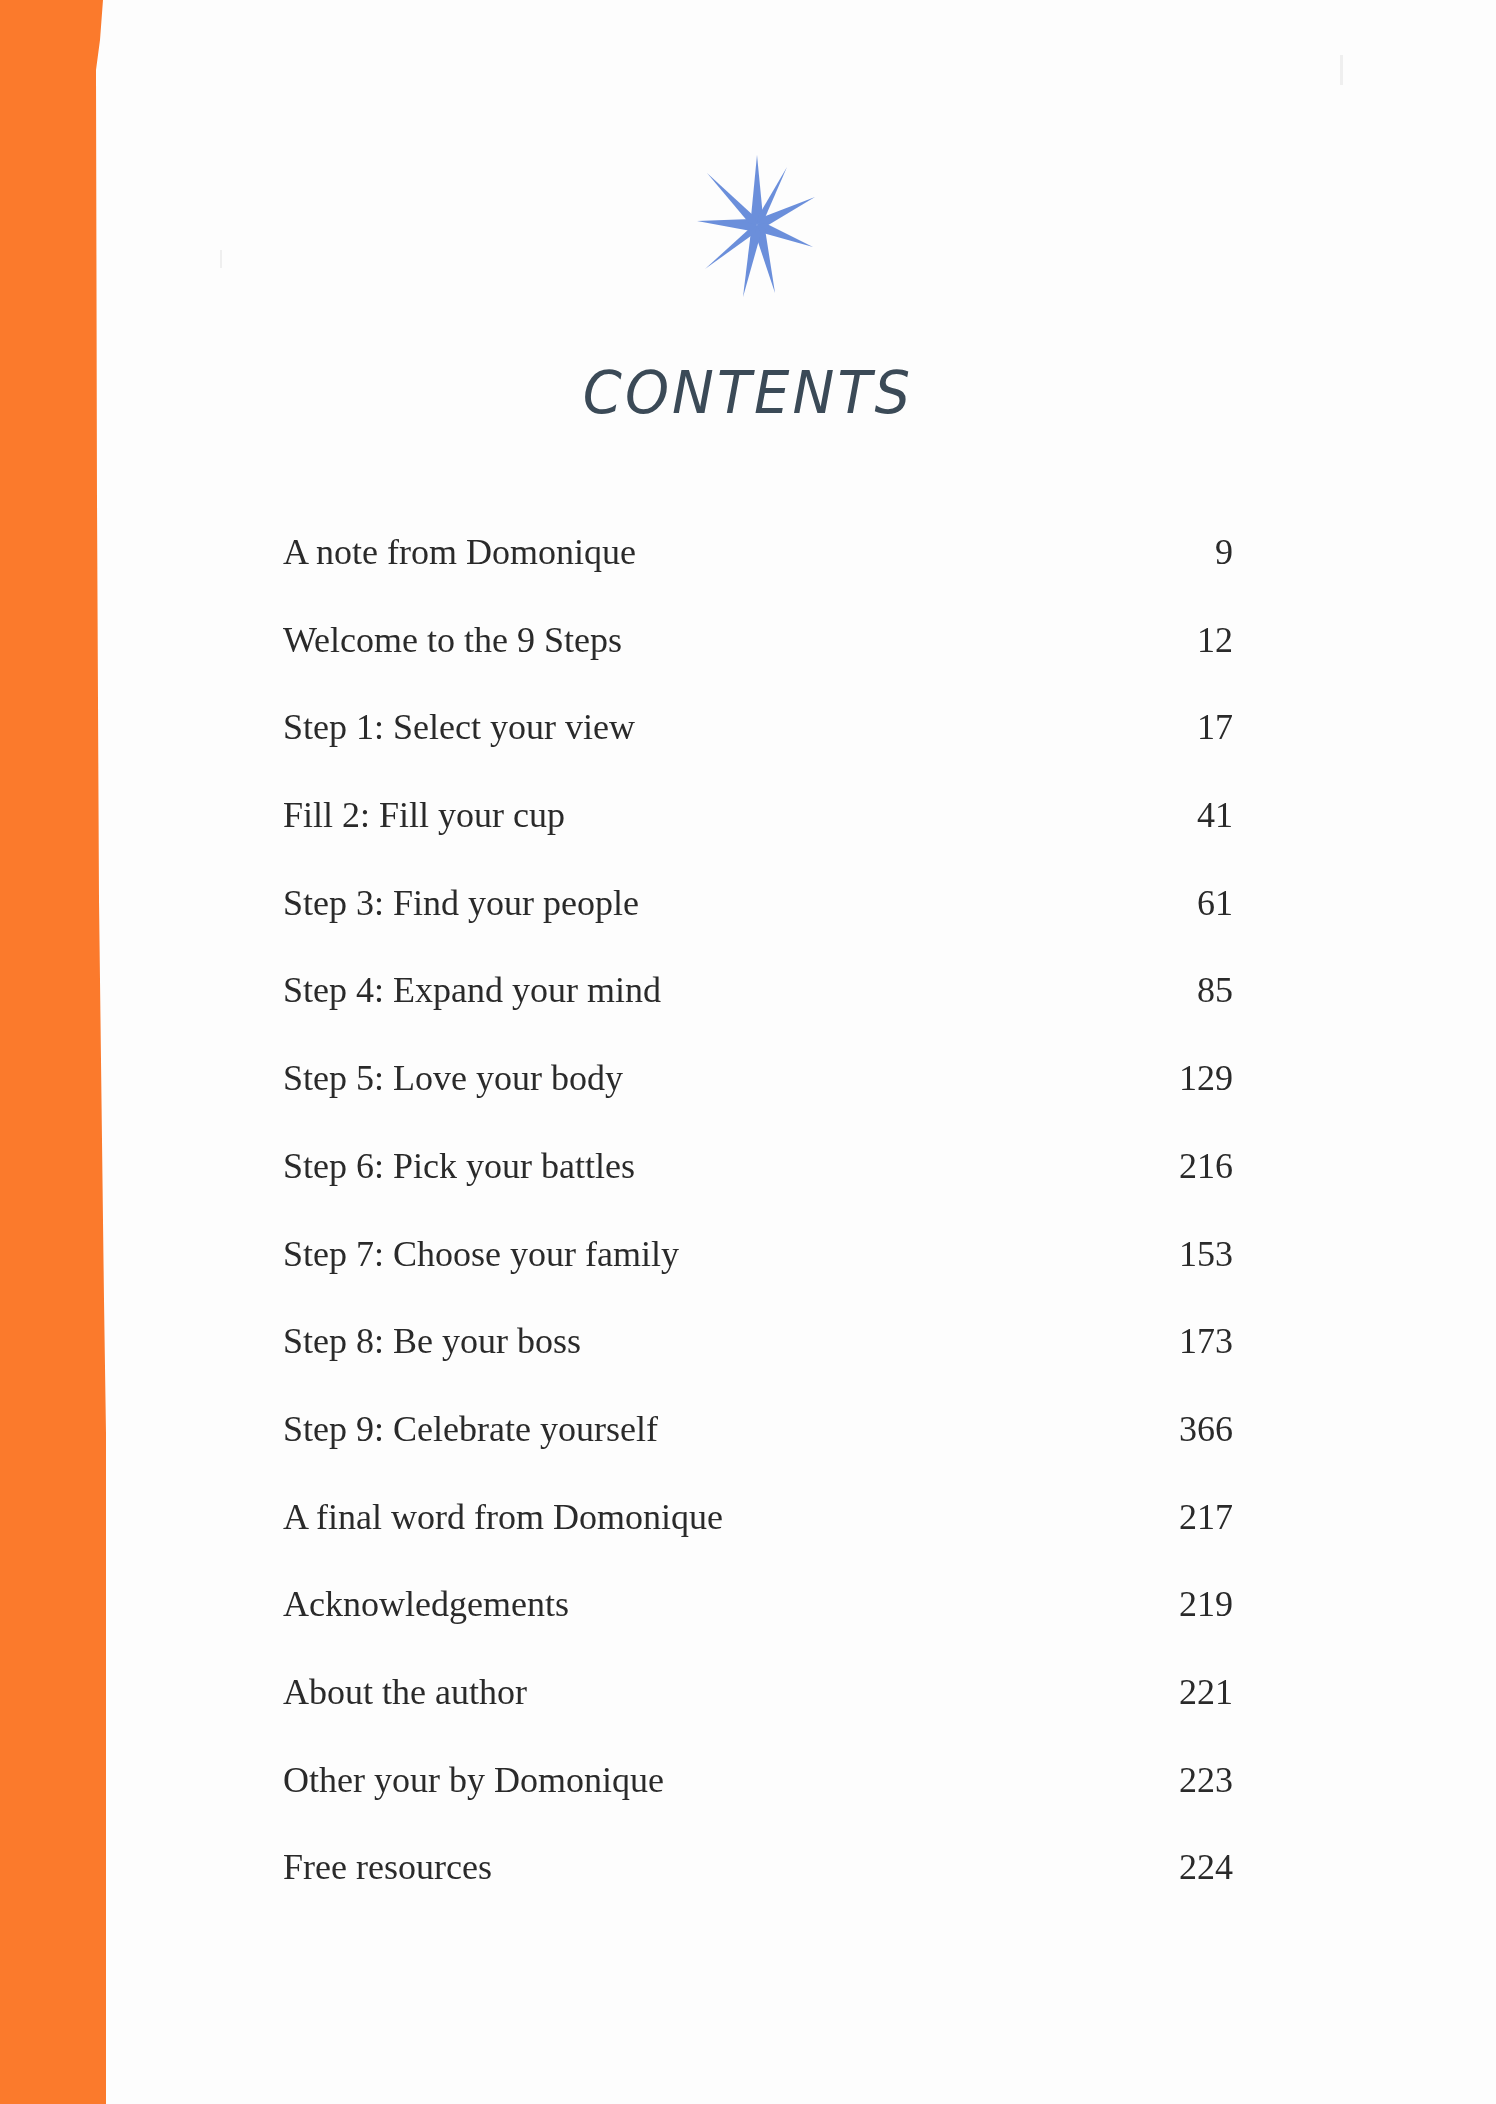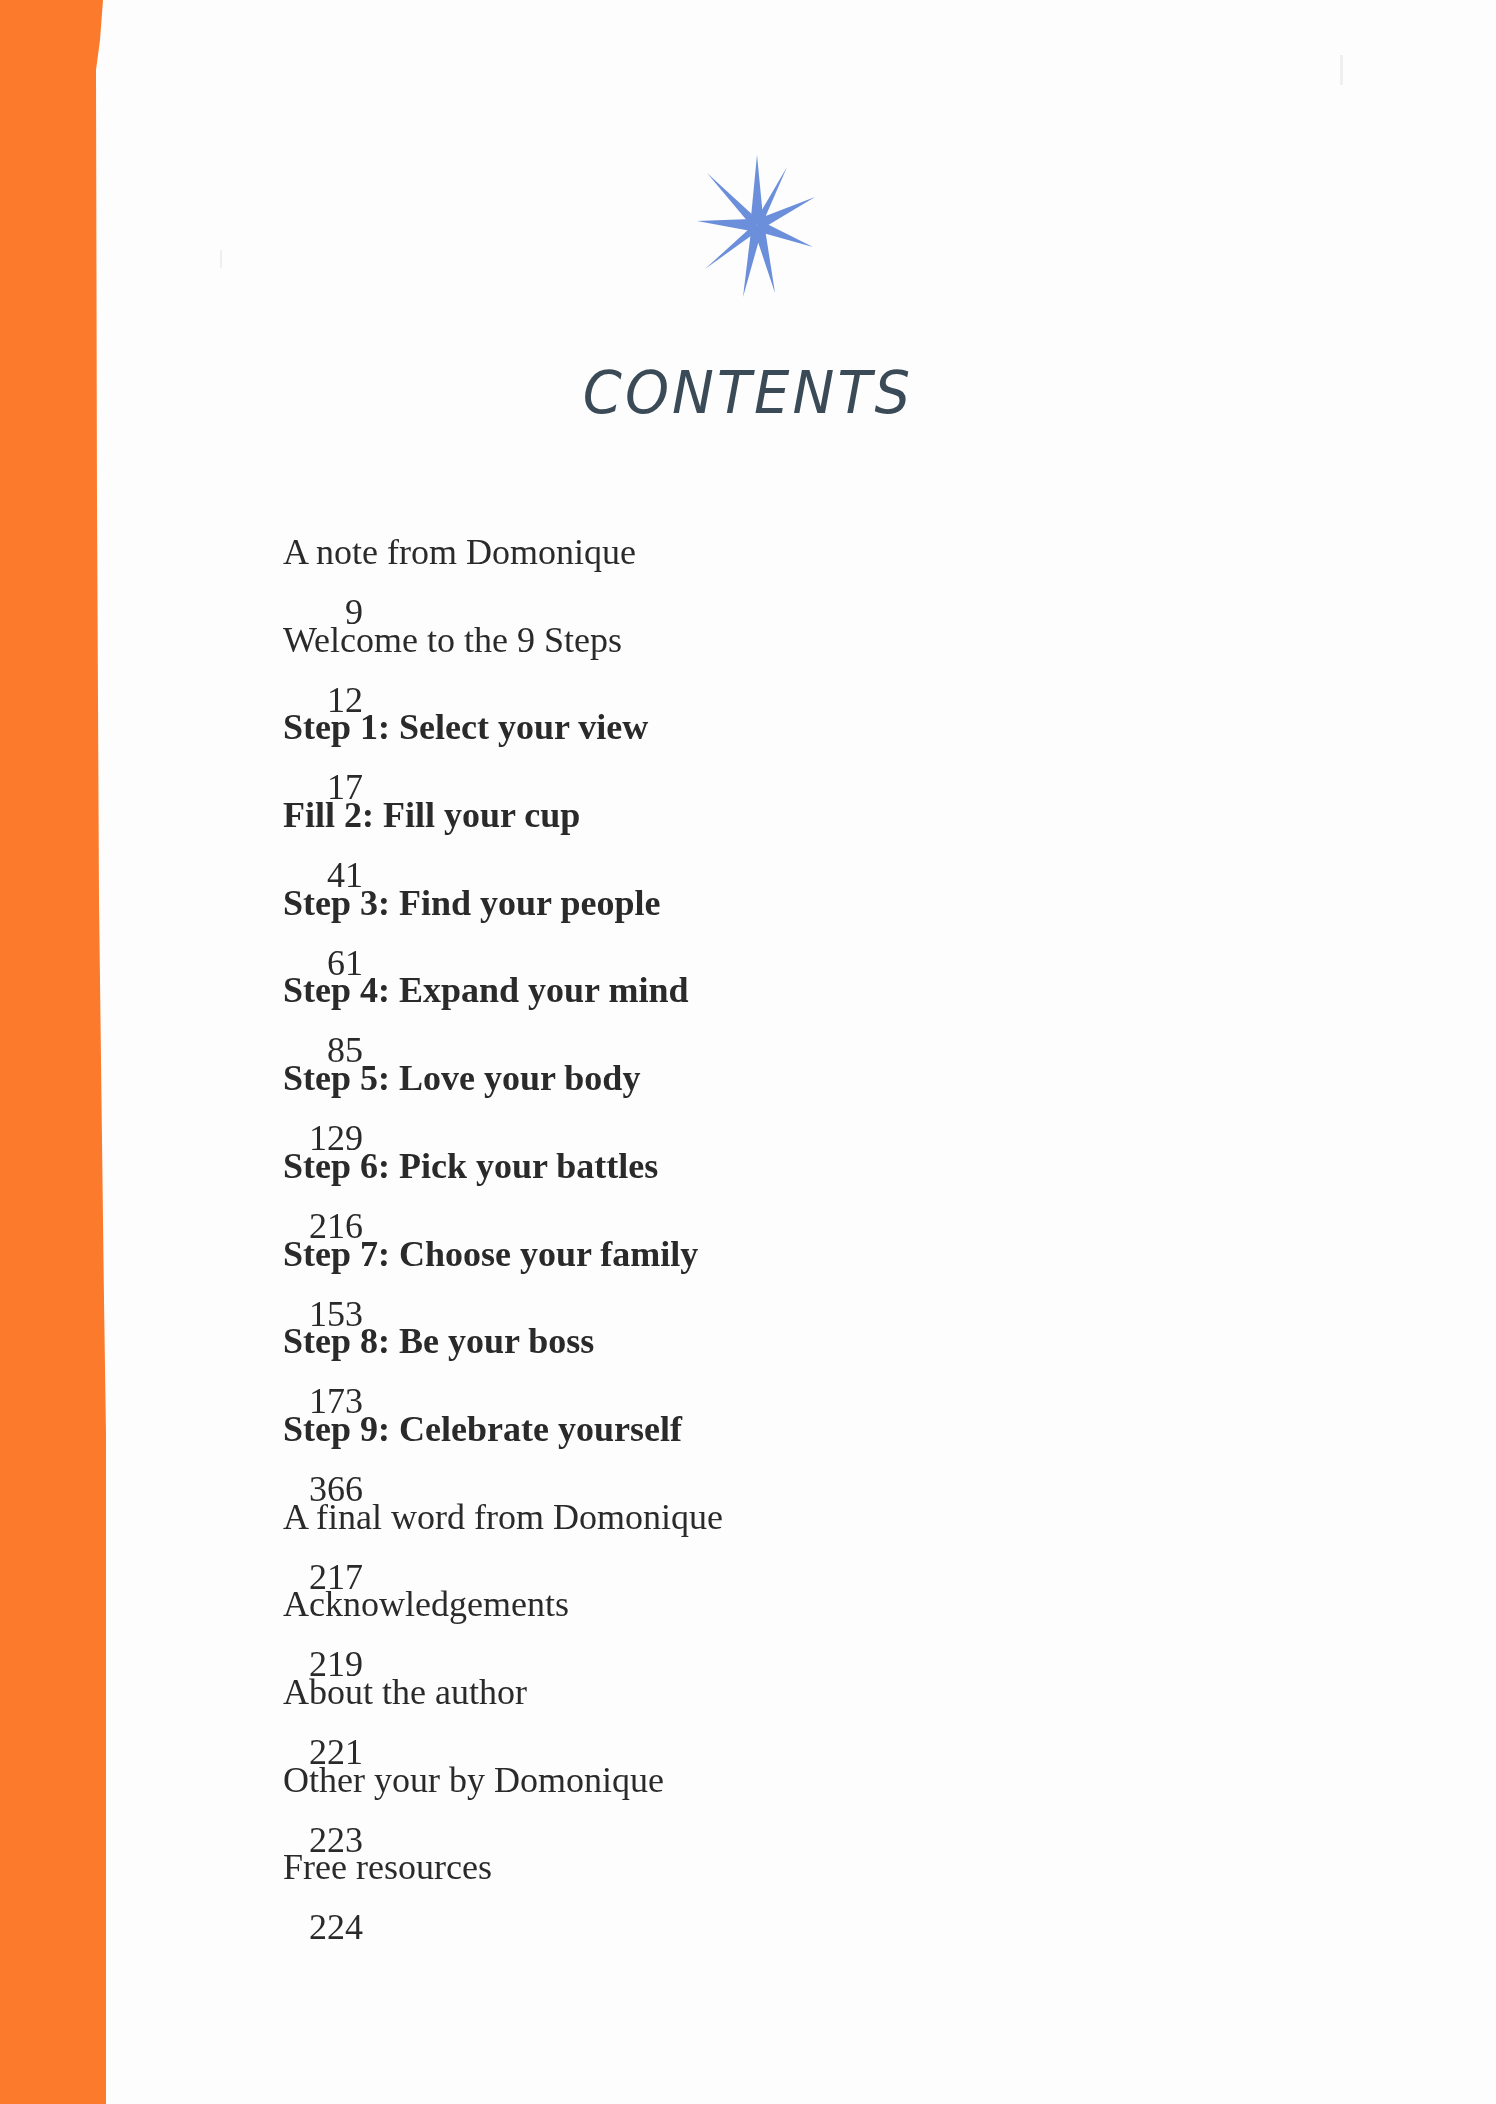--- a/index.html
+++ b/index.html
@@ -22,23 +22,23 @@
     text-align:center;
     font-family:"DejaVu Sans","Liberation Sans",sans-serif;
     font-style:italic; font-weight:normal;
     font-size:56px; letter-spacing:3px;
     color:#3b4a57;
     transform: scaleY(1.05);
   }
   .toc { position:absolute; left:283px; top:522px; width:950px; }
   .row {
     display:flex; justify-content:space-between; align-items:baseline;
-    height:87.7px; font-size:36px; line-height:60px;flex-direction:column;
+    height:87.7px; font-size:36px; line-height:60px;
   }
-  .row .label.bold { font-weight:bold; }
+  .row .label.bold { font-weight:normal; }
   .row .page { text-align:right; min-width:80px; }
   .scuff { position:absolute; background:#e6e6e6; opacity:.6; }
 </style>
 </head>
 <body>
 
 <div class="strip"></div>
 
 <svg class="star" viewBox="0 0 125 150">
   <g fill="#6b8fdb" transform="translate(62,75)">

